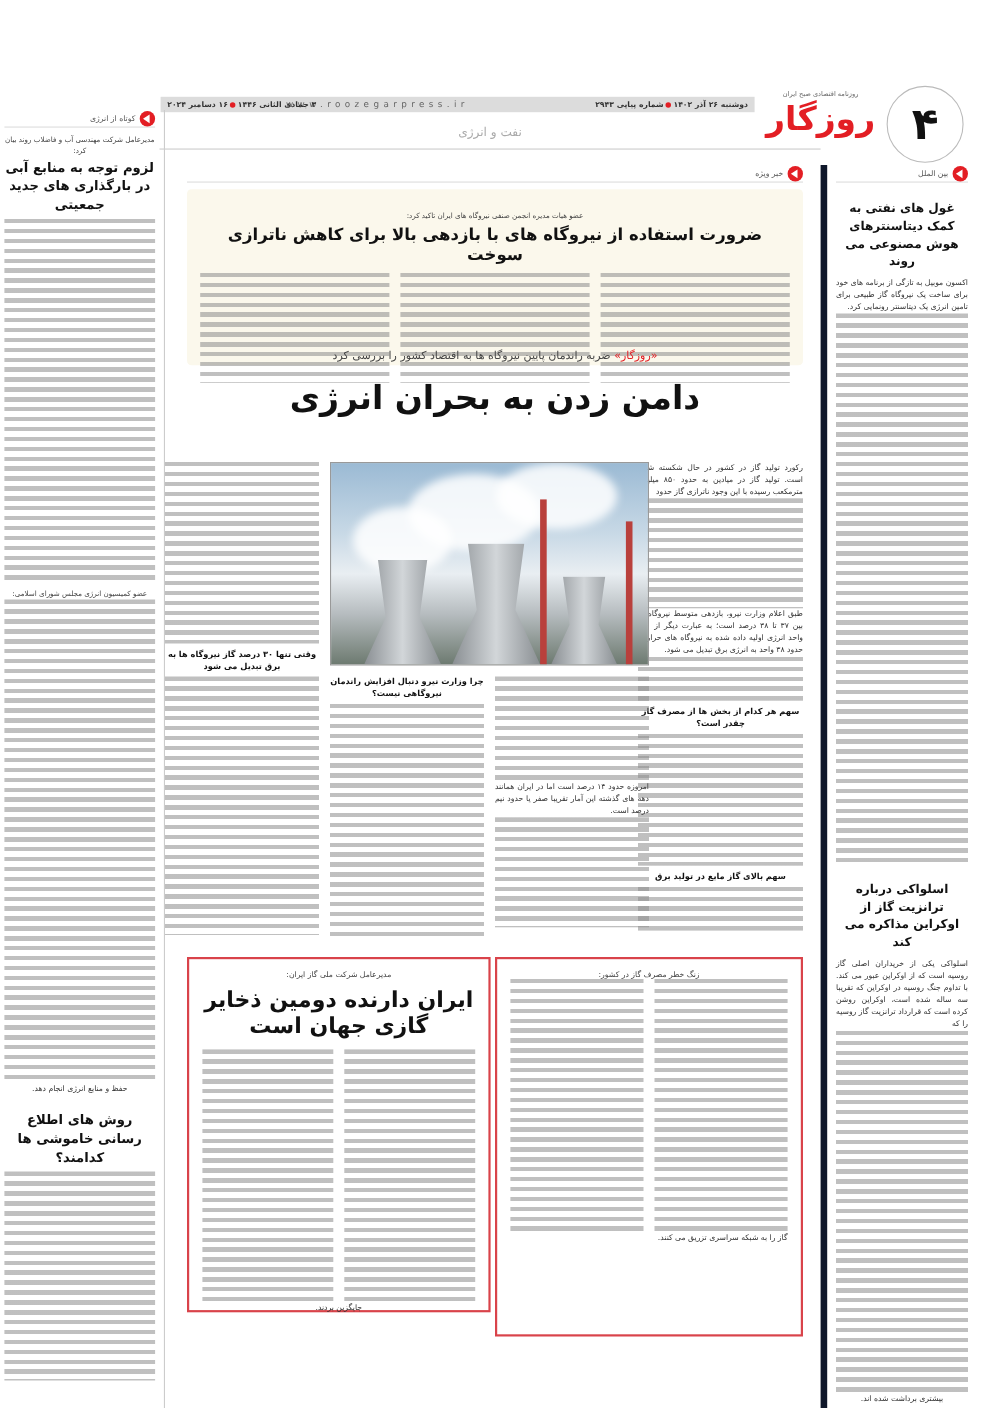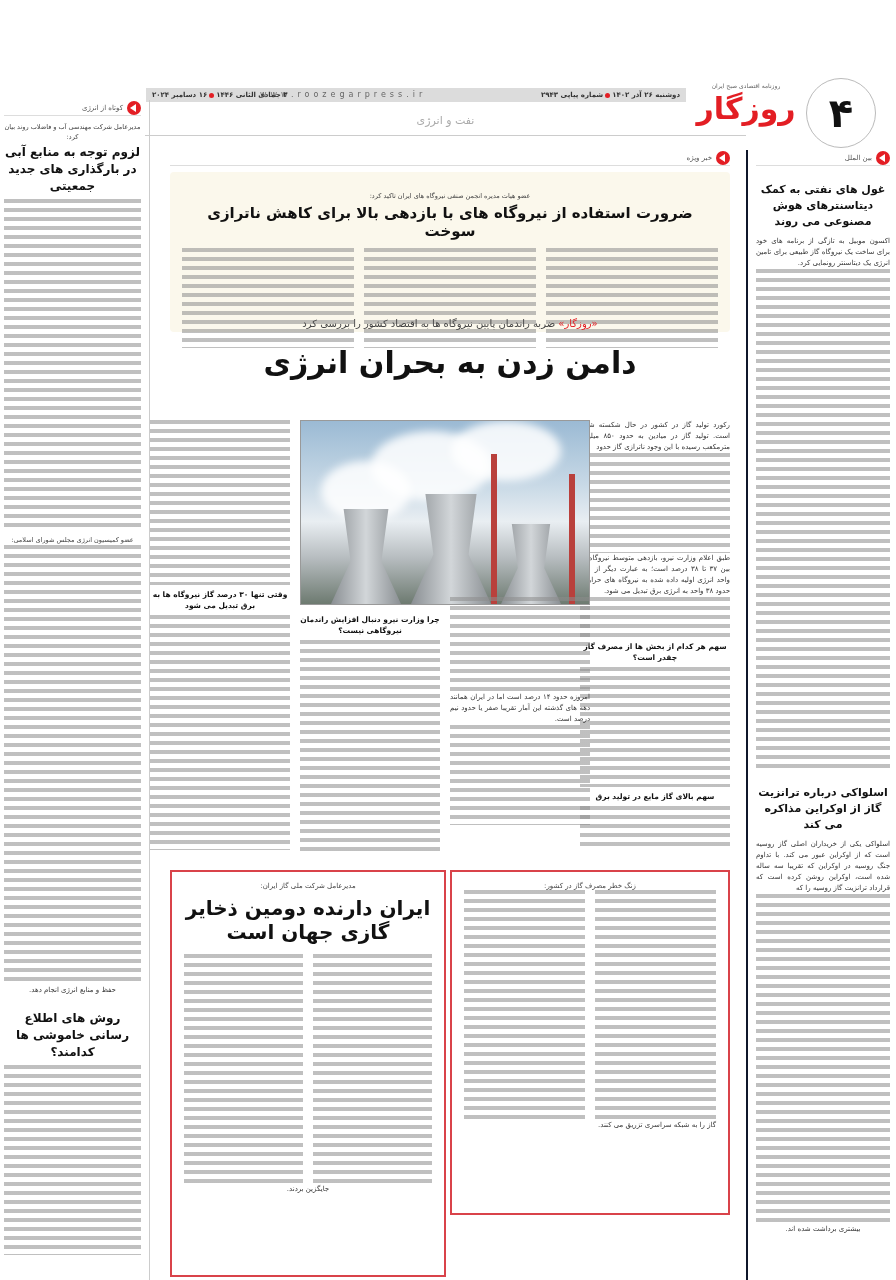--- a/index.html
+++ b/index.html
@@ -26,21 +26,21 @@
   .sec-tab { height: 16px; display:flex; align-items:center; gap:4px; font-size:7px; color:#555; border-bottom:1px solid #ddd; }
   .sec-tab .ic { width: 14px; height: 14px; border-radius: 50%; background: #e31e24; position: relative; flex: none; }
   .sec-tab .ic::after { content:""; position:absolute; left:3px; top:3px; border-top:4px solid transparent; border-bottom:4px solid transparent; border-right:6px solid #fff; }
 
   
   #left-col { left: 0; top: 100px; width: 150px; height: 1180px; border-right: 1px solid #ccc; padding: 0 8px 0 4px; }
   .l-kicker { font-size: 6.5px; text-align:center; color:#444; margin-top:6px; line-height:10px; }
   .l-title { font-size: 12px; font-weight: bold; text-align:center; line-height: 17px; color:#111; margin: 2px 0 4px; }
 
   
-  #right-col { right: 0; top: 150px; width: 150px; height: 1130px; border-left: 2px solid #0f172a; padding: 0 6px 0 8px; }
+  #right-col { right: 0; top: 150px; width: 150px; height: 1130px; border-left: 6px solid #0f172a; padding: 0 16px 0 8px; }
   .r-title { font-size: 11px; font-weight: bold; text-align:center; line-height: 16px; color:#111; margin: 16px 0 6px; }
 
   
   #news-tab { right: 166px; top: 150px; width: 560px; }
   #top-box { right: 166px; top: 172px; width: 560px; height: 160px; background: #fbf8ec; border-radius: 4px; padding: 20px 12px; }
   #top-box .kick { font-size: 6.5px; text-align:center; color:#444; }
   #top-box .title { font-size: 15px; font-weight: bold; text-align:center; margin: 4px 0 8px; color:#111; }
   #top-box .cols { display:flex; gap: 10px; height: 100px; }
   #top-box .cols > div { flex:1; }
 
@@ -159,41 +159,41 @@
   <div class="tower" style="left:110px;width:80px;height:110px;"></div>
   <div class="tower" style="left:200px;width:60px;height:80px;"></div>
   <div class="chimney" style="left:190px;height:150px;"></div>
   <div class="chimney" style="left:268px;height:130px;"></div>
 </div>
 
 <div class="abs" style="left:300px; top:610px; width:140px;">
   <div class="sub-head">چرا وزارت نیرو دنبال افزایش راندمان نیروگاهی نیست؟</div>
   <div class="fill-lines" style="height:215px;"></div>
 </div>
-<div class="abs" style="left:450px; top:597px; width:140px;">
+<div class="abs" style="left:450px; top:615px; width:140px;">
   <div class="fill-lines" style="height:95px;"></div>
   <div class="txt">امروزه حدود ۱۴ درصد است اما در ایران همانند دهه های گذشته این آمار تقریبا صفر یا حدود نیم درصد است.</div>
   <div class="fill-lines" style="height:100px;"></div>
 </div>
 
 <div class="abs" style="left:150px; top:420px; width:140px;">
   <div class="fill-lines" style="height:165px;"></div>
   <div class="sub-head">وقتی تنها ۳۰ درصد گاز نیروگاه ها به برق تبدیل می شود</div>
   <div class="fill-lines" style="height:235px;"></div>
 </div>
 
 <div class="abs red-box" style="right:166px; top:870px; width:280px; height:345px;">
   <div class="kick">زنگ خطر مصرف گاز در کشور:</div>
   <div class="cols">
     <div class="fill-lines" style="height:230px;"></div>
     <div class="fill-lines" style="height:230px;"></div>
   </div>
   <div class="txt">گاز را به شبکه سراسری تزریق می کنند.</div>
 </div>
-<div class="abs red-box" style="left:170px; top:870px; width:276px; height:407px;">
+<div class="abs red-box" style="left:170px; top:870px; width:276px; height:323px;">
   <div class="kick">مدیرعامل شرکت ملی گاز ایران:</div>
   <div class="title">ایران دارنده دومین ذخایر گازی جهان است</div>
   <div class="cols">
     <div class="fill-lines" style="height:230px;"></div>
     <div class="fill-lines" style="height:230px;"></div>
   </div>
   <div class="txt" style="text-align:center;">جایگزین بردند.</div>
 </div>
 
 </body></html>

